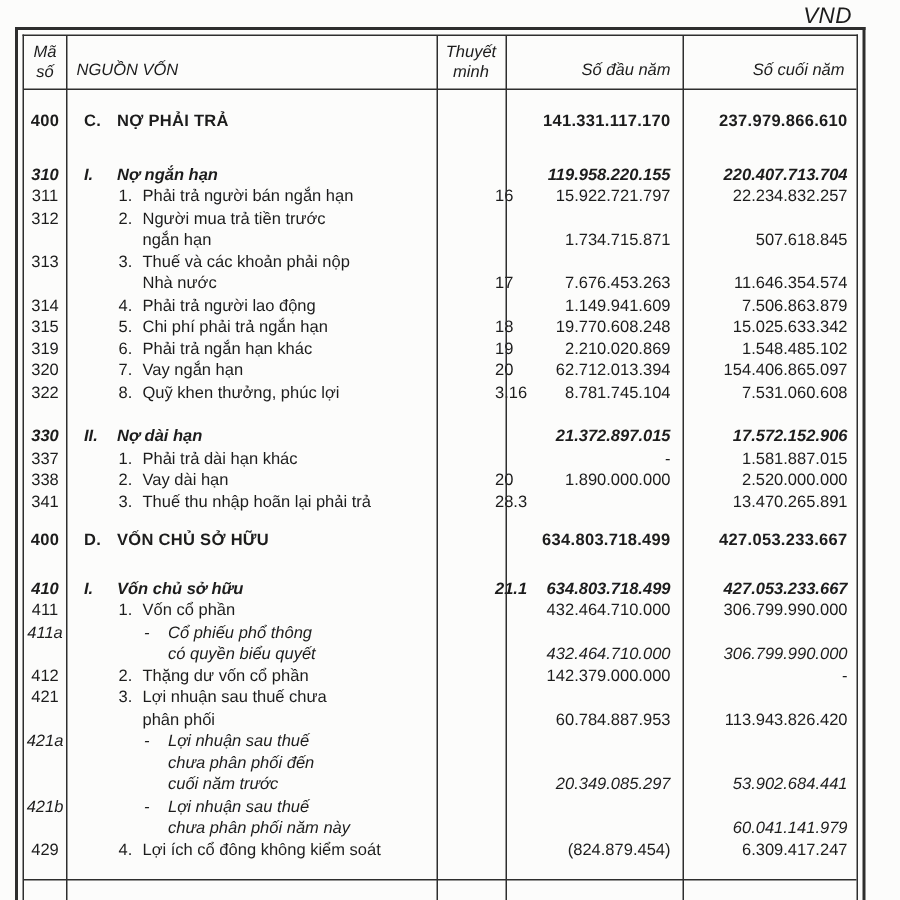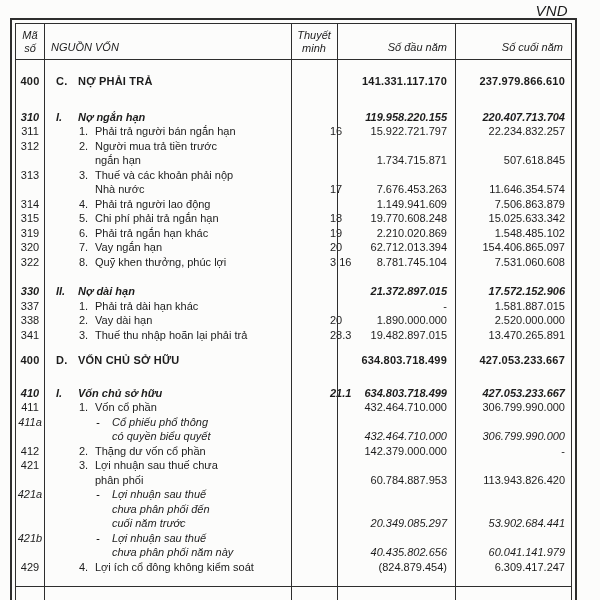--- a/index.html
+++ b/index.html
@@ -243,21 +243,20 @@
     <div class="cell v2">2.520.000.000</div>
   </div>
 
   <div class="row s-item lv-2">
     <div class="cell code">341</div>
     <div class="cell label">
       <span class="pfx">3.</span>
       <span class="ltx">Thuế thu nhập hoãn lại phải trả</span>
     </div>
     <div class="cell note">28.3</div>
-    <div class="cell v1">19.482.897.015</div>
     <div class="cell v2">13.470.265.891</div>
   </div>
 
   <div class="row s-section lv-0" style="margin-top: 11px;">
     <div class="cell code">400</div>
     <div class="cell label">
       <span class="pfx">D.</span>
       <span class="ltx">VỐN CHỦ SỞ HỮU</span>
     </div>
     <div class="cell note"></div>
@@ -336,21 +335,20 @@
   </div>
 
   <div class="row s-subitem lv-3">
     <div class="cell code">421b</div>
     <div class="cell label">
       <span class="pfx">-</span>
       <span class="ltx">Lợi nhuận sau thuế
 chưa phân phối năm này</span>
     </div>
     <div class="cell note"></div>
-    <div class="cell v1">40.435.802.656</div>
     <div class="cell v2">60.041.141.979</div>
   </div>
 
   <div class="row s-item lv-2">
     <div class="cell code">429</div>
     <div class="cell label">
       <span class="pfx">4.</span>
       <span class="ltx">Lợi ích cổ đông không kiểm soát</span>
     </div>
     <div class="cell note"></div>

